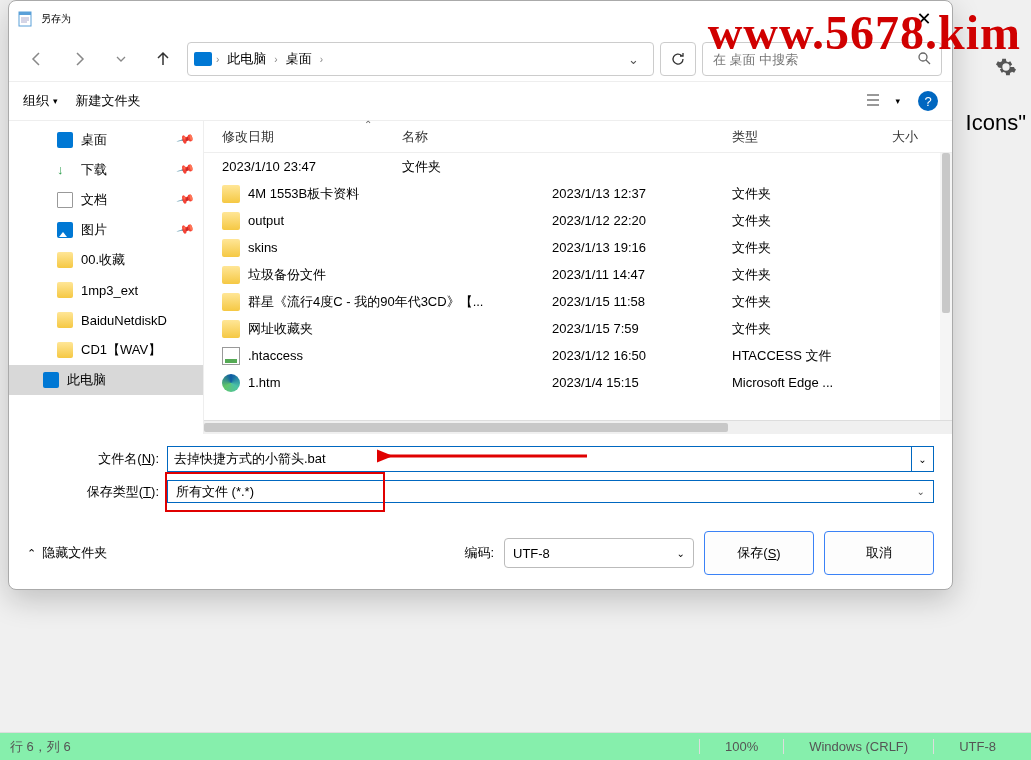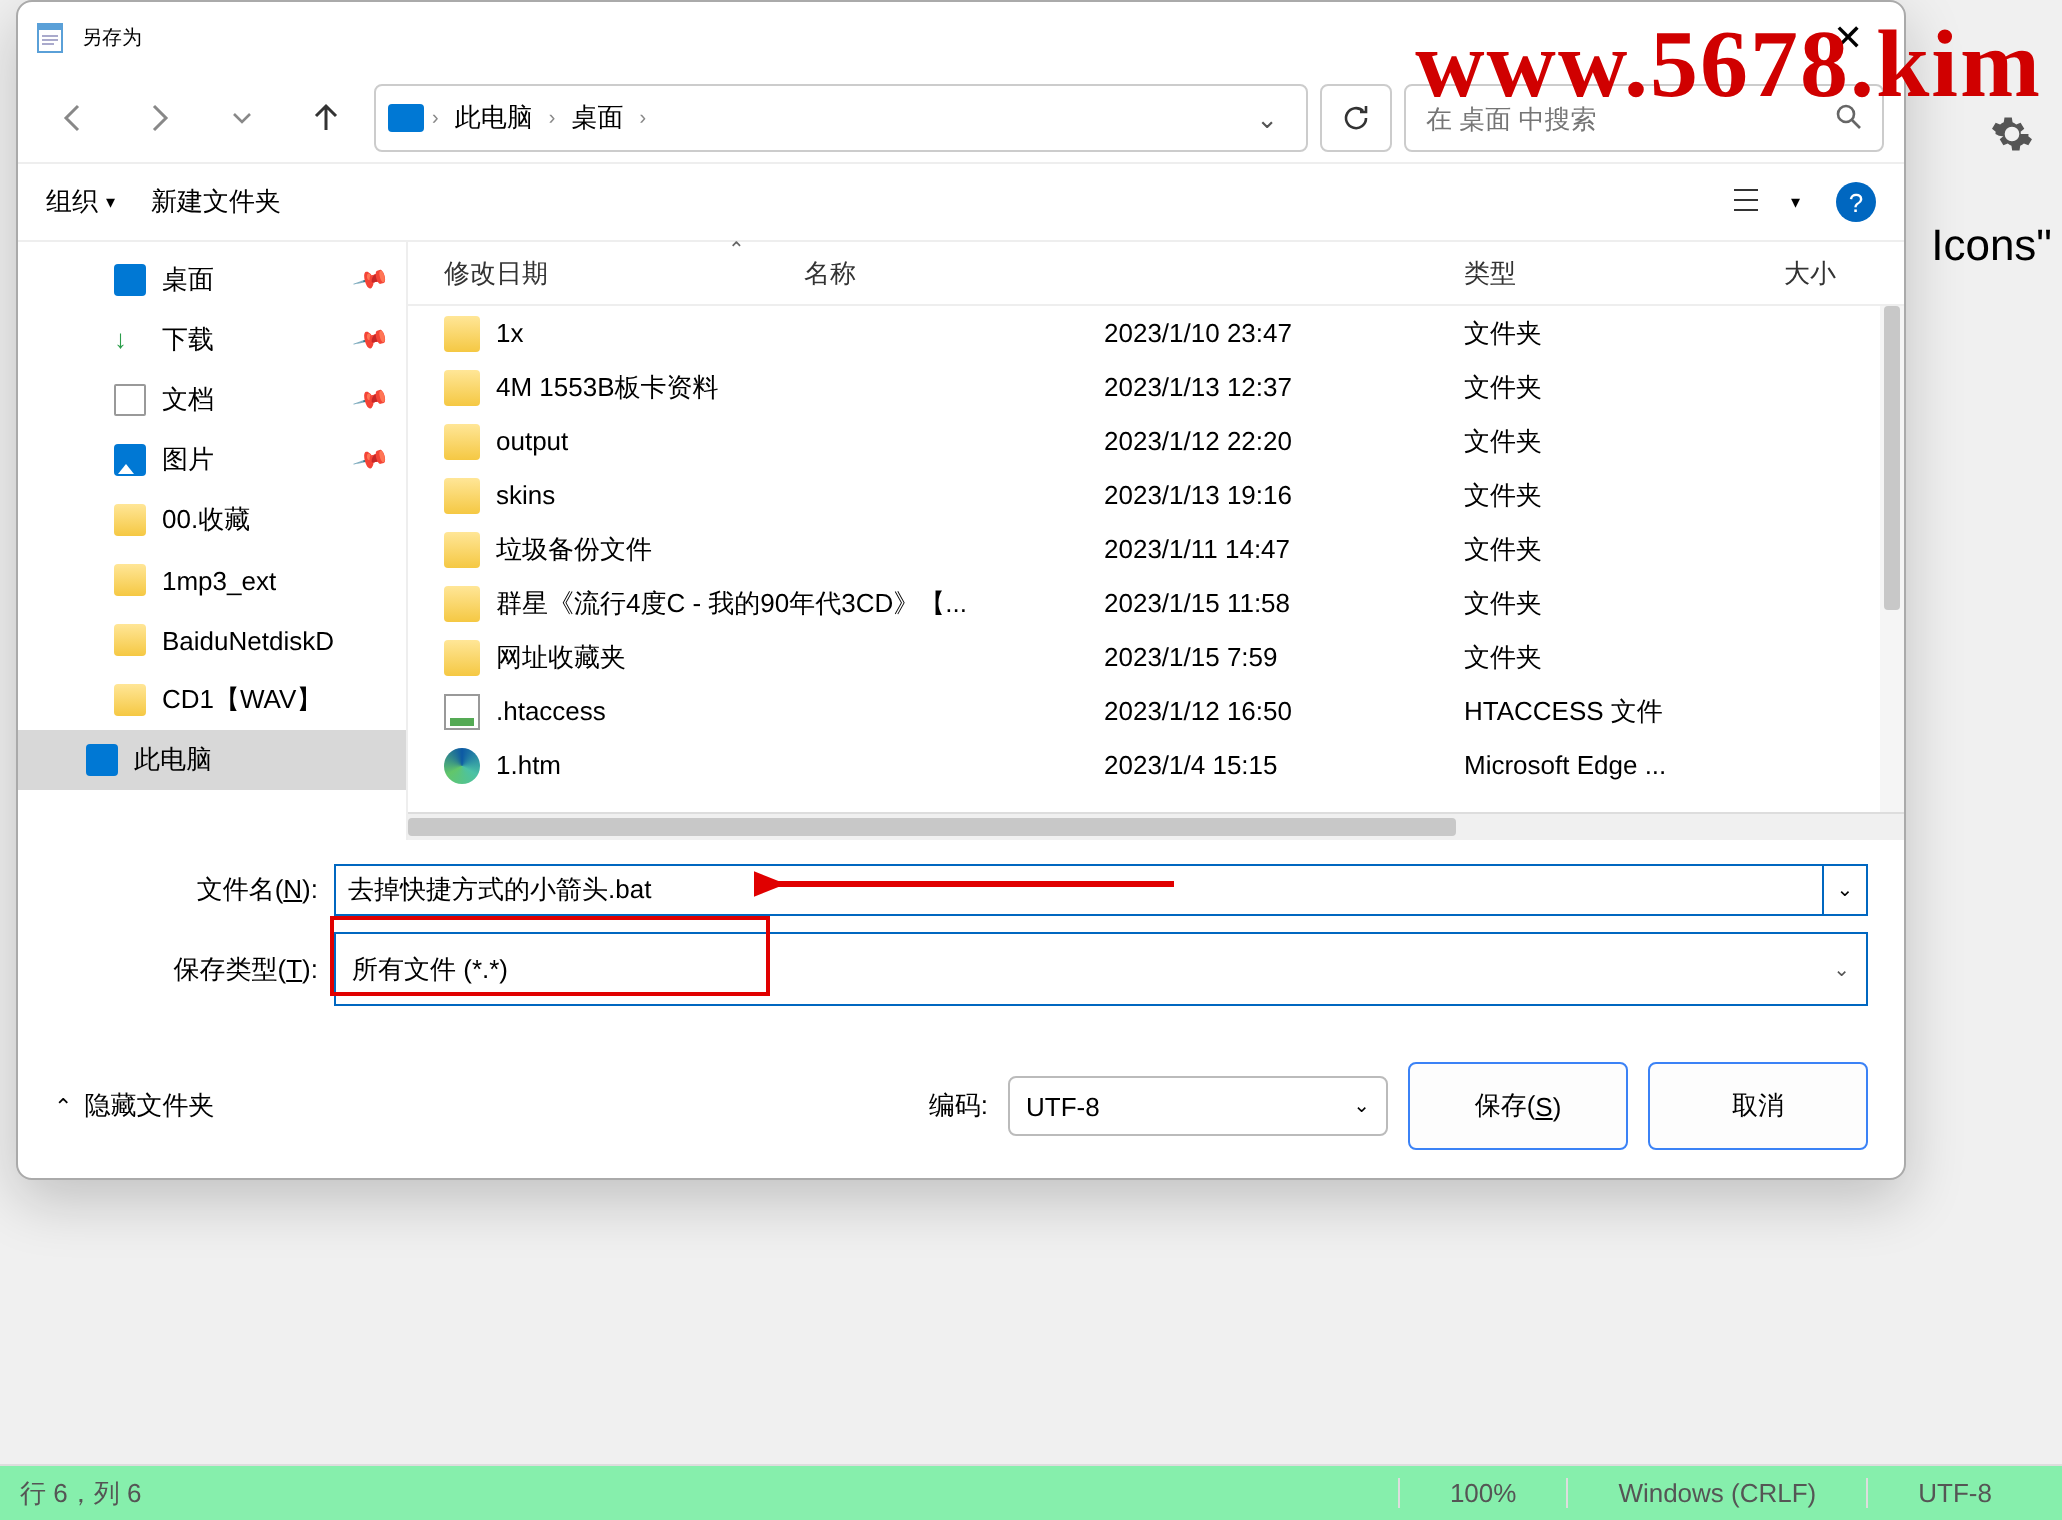--- a/index.html
+++ b/index.html
@@ -72,21 +72,21 @@
 .vscroll .vthumb { position: absolute; top: 0; left: 2px; right: 2px; height: 60%; background: #c8c8c8; border-radius: 2px; }
 
 .bottom-area { padding: 12px 18px 8px 18px; }
 .field-row { display: flex; align-items: center; margin-bottom: 8px; }
 .field-row label { width: 140px; text-align: right; padding-right: 8px; }
 .field-row label u { text-decoration: underline; }
 .fn-input { flex: 1; height: 26px; border: 1px solid #0067c0; padding: 0 6px; font-size: 13px; outline: none; }
 .fn-wrap { flex: 1; position: relative; display: flex; }
 .fn-wrap .dd { width: 22px; border: 1px solid #0067c0; border-left: none; display: flex; align-items: center; justify-content: center; font-size: 10px; cursor: pointer; }
 .arrow-anno { position: absolute; left: 210px; top: -4px; pointer-events: none; }
-.type-select { flex: 1; height: 37px; border: 1px solid #0067c0; display: flex; align-items: center; padding: 0 8px; background: #fff; }
+.type-select { flex: 1; height: 23px; border: 1px solid #0067c0; display: flex; align-items: center; padding: 0 8px; background: #fff; }
 .type-select .dd2 { margin-left: auto; font-size: 10px; color: #555; }
 .red-box { position: absolute; border: 2px solid #e00000; pointer-events: none; }
 
 .footer-row { display: flex; align-items: center; padding: 12px 18px 14px 18px; gap: 10px; }
 .hide-folders { display: flex; align-items: center; gap: 6px; cursor: pointer; }
 .enc-label { margin-left: auto; }
 .enc-select { width: 190px; height: 30px; border: 1px solid #bbb; border-radius: 4px; display: flex; align-items: center; padding: 0 8px; cursor: pointer; }
 .enc-select .dd3 { margin-left: auto; font-size: 10px; }
 .btn { min-width: 110px; height: 44px; border: 1px solid #3b82f6; border-radius: 4px; background: #fdfdfd; display: flex; align-items: center; justify-content: center; cursor: pointer; }
 </style>
@@ -218,24 +218,20 @@
     <div class="filelist">
       <div class="fl-header">
         <span class="sort-ind">⌃</span>
         <div class="col col-date">修改日期</div>
         <div class="col col-name">名称</div>
         <div class="col col-type">类型</div>
         <div class="col col-size">大小</div>
       </div>
       <div class="fl-rows" id="fl-rows">
           <div class="fl-row">
-            <div class="col-name cn" style="display:flex;align-items:center">
-              <span class="ficon folder"></span>
-              <span>1x</span>
-            </div>
             <div class="col-date">2023/1/10 23:47</div>
             <div class="col-type">文件夹</div>
             <div class="col-size"></div>
           </div>
           <div class="fl-row">
             <div class="col-name cn" style="display:flex;">
               <span class="ficon folder"></span>
               <span>4M 1553B板卡资料</span>
             </div>
             <div class="col-date">2023/1/13 12:37</div>

